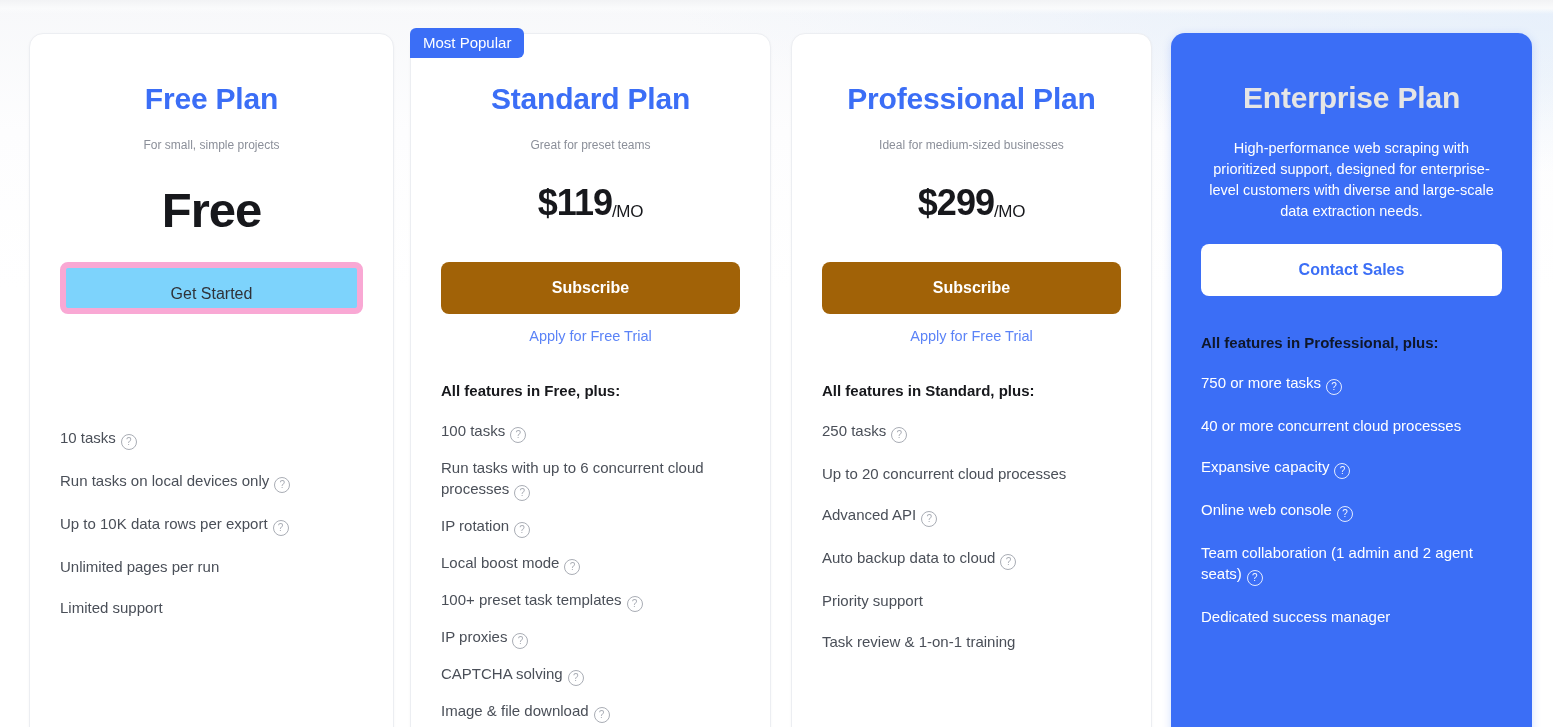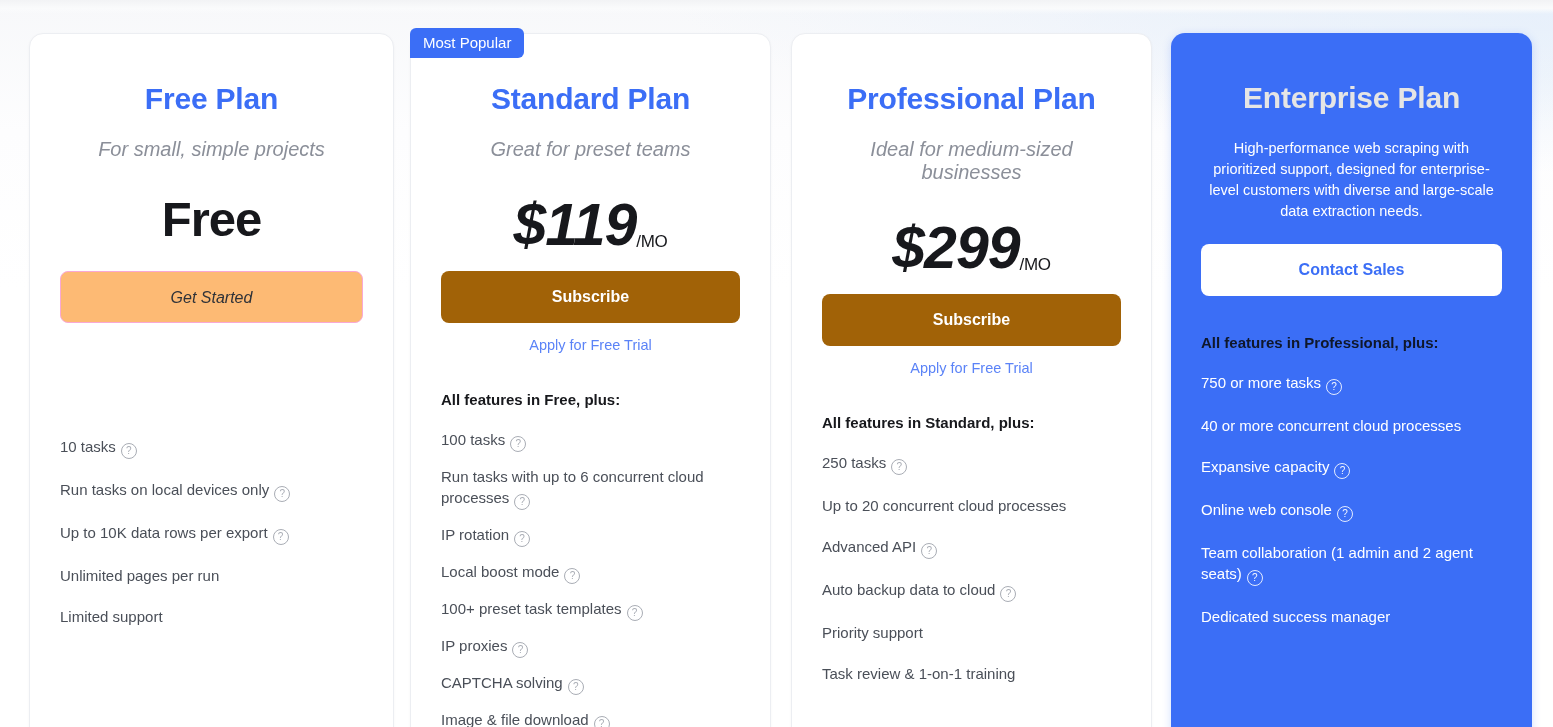--- a/index.html
+++ b/index.html
@@ -75,46 +75,44 @@
     font-size: 30px;
     font-weight: bold;
     color: #3b6ef6;
     margin: 0;
     padding-top: 48px;
     letter-spacing: -0.2px;
   }
   .card-enterprise .plan-title { color: #e5e5e5; }
   .plan-tagline {
     text-align: center;
-    font-size: 20px;
+    font-size: 12px;
     color: #8b8f99;
     margin-top: 22px;
-    font-style: italic;
   }
   .card-enterprise .plan-tagline { color: #ffffff; }
   .plan-desc {
     text-align: center;
     font-size: 14.5px;
     line-height: 21px;
     color: #ffffff;
     margin-top: 23px;
     padding: 0 4px;
   }
   .price-row {
     text-align: center;
     margin-top: 30px;
     height: 58px;
     white-space: nowrap;
   }
   .price-main {
-    font-size: 59px;
+    font-size: 36px;
     font-weight: bold;
     color: #17181c;
     letter-spacing: -1px;
-    font-style: italic;
   }
   .price-unit {
     font-size: 17px;
     color: #17181c;
     vertical-align: baseline;
     position: relative;
     top: 2px;
     letter-spacing: -0.3px;
   }
   .price-free {
@@ -134,24 +132,23 @@
     line-height: 50px;
     text-align: center;
     border-radius: 8px;
     font-size: 16px;
     margin-top: 22px;
     cursor: pointer;
     border: none;
     font-family: inherit;
   }
   .cta-outline {
-    background: #fdba74;
-    border: 1px solid #f9a8d4;
+    background: #7dd3fc;
+    border: 6px solid #f9a8d4;
     color: #2f3238;
-    font-style: italic;
   }
   .cta-primary {
     background: #a16207;
     color: #ffffff;
     font-weight: bold;
   }
   .cta-white {
     background: #ffffff;
     color: #3b6ef6;
     font-weight: bold;

